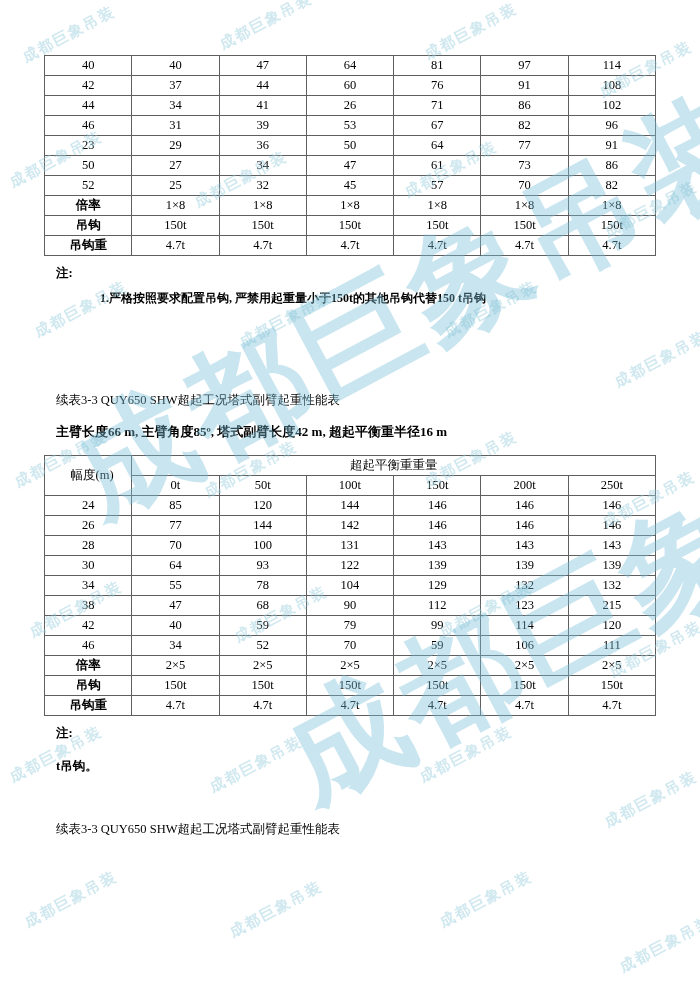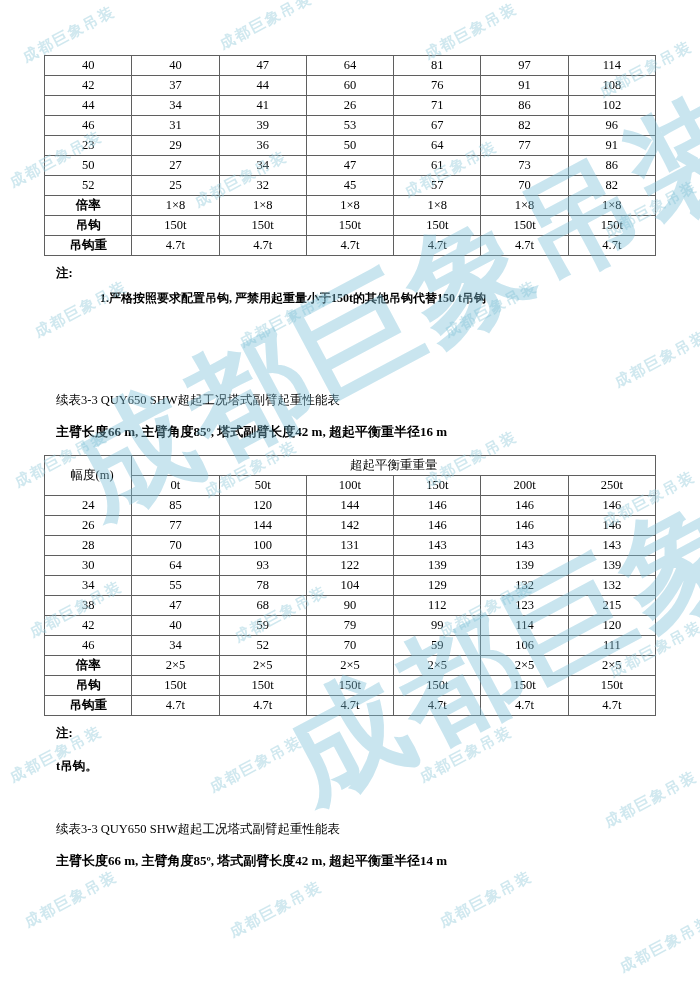--- a/index.html
+++ b/index.html
@@ -375,16 +375,15 @@
         </tbody>
       </table>
     </div>
 
     <div class="note">注:</div>
     <div class="note-cont">t吊钩。</div>
 
     <div class="spacer-md"></div>
 
     <div class="sec-title">续表3-3 QUY650 SHW超起工况塔式副臂起重性能表</div>
-    <div class="sec-sub">主臂长度66 m, 主臂角度85º, 塔式副臂长度42 m, 超起平衡重半径14 m</div>
 
   </div>
 </div>
 
 </body></html>

